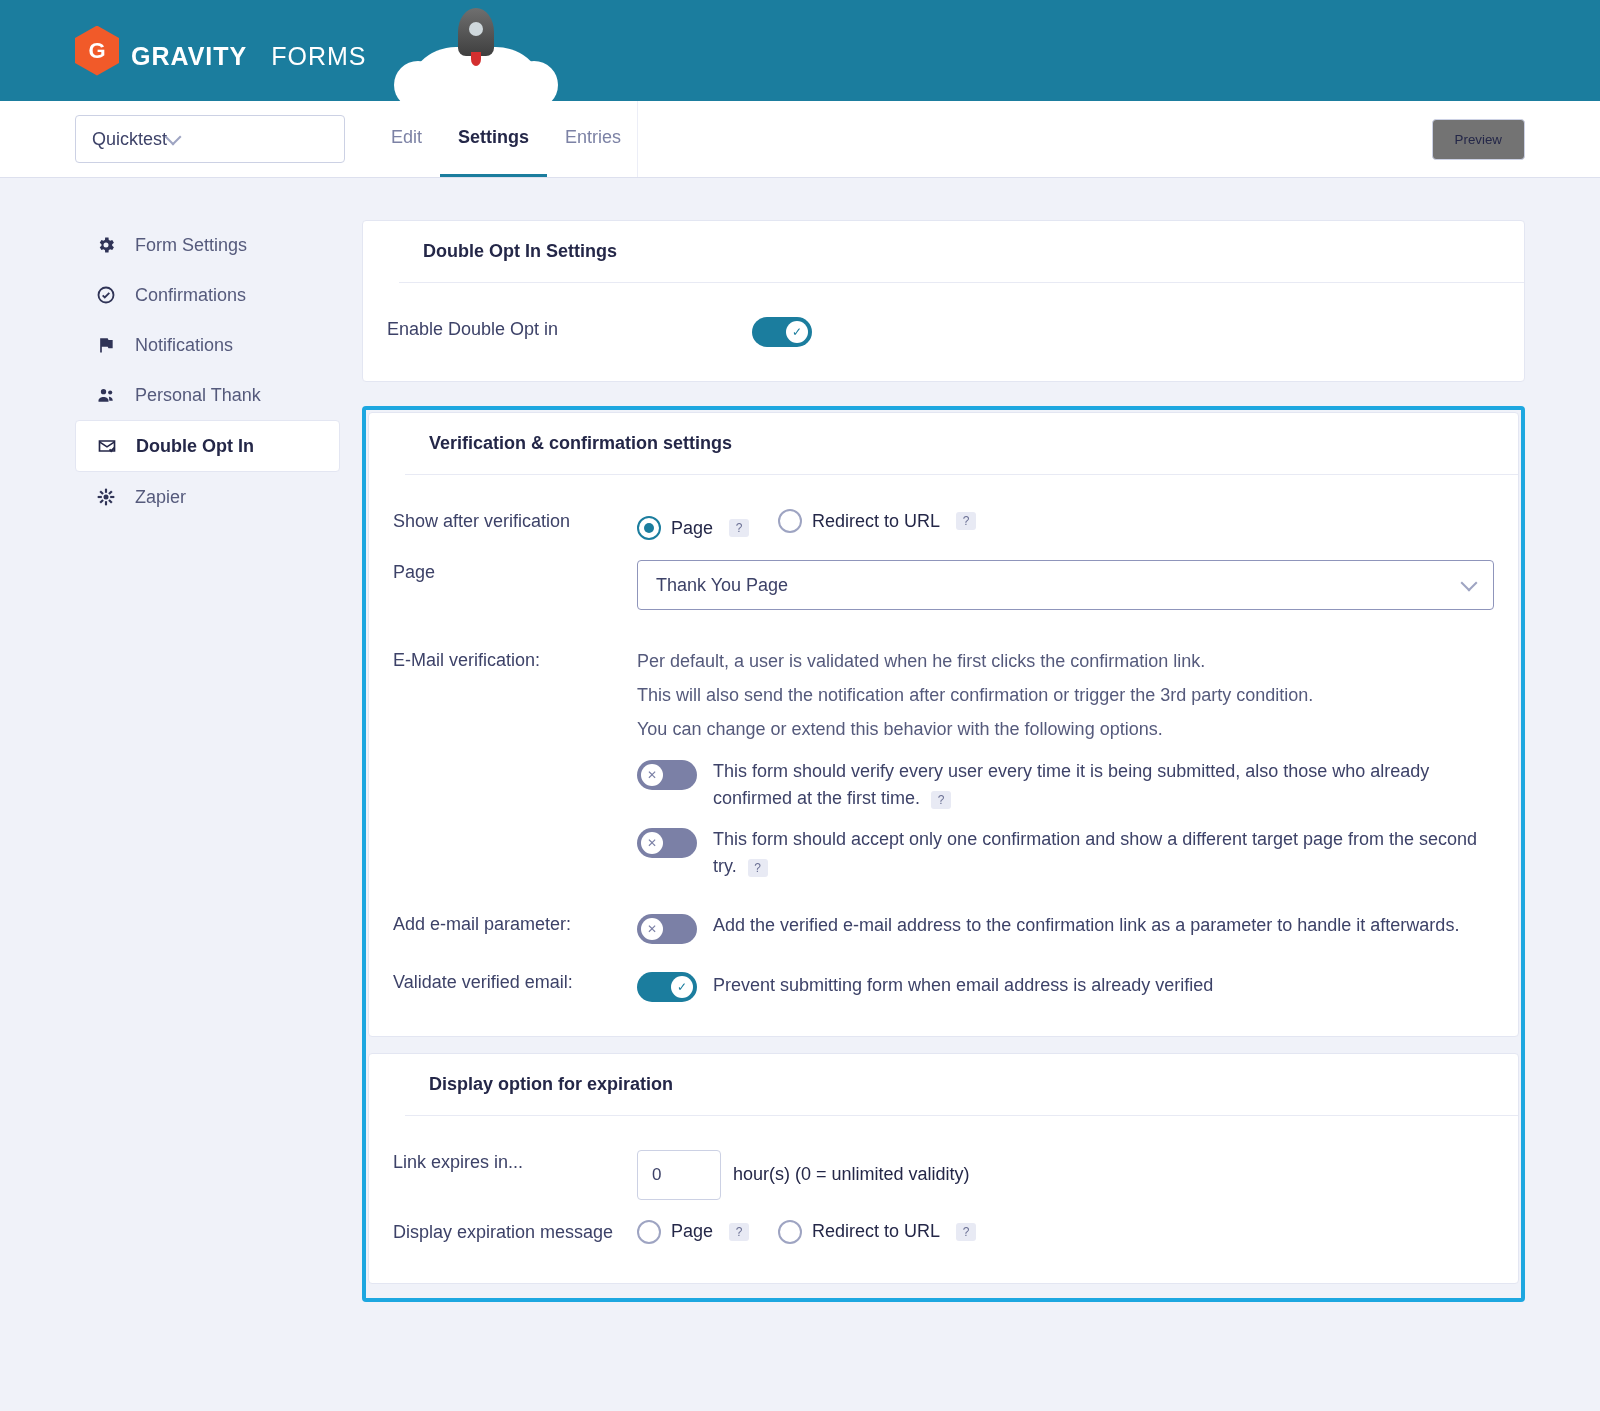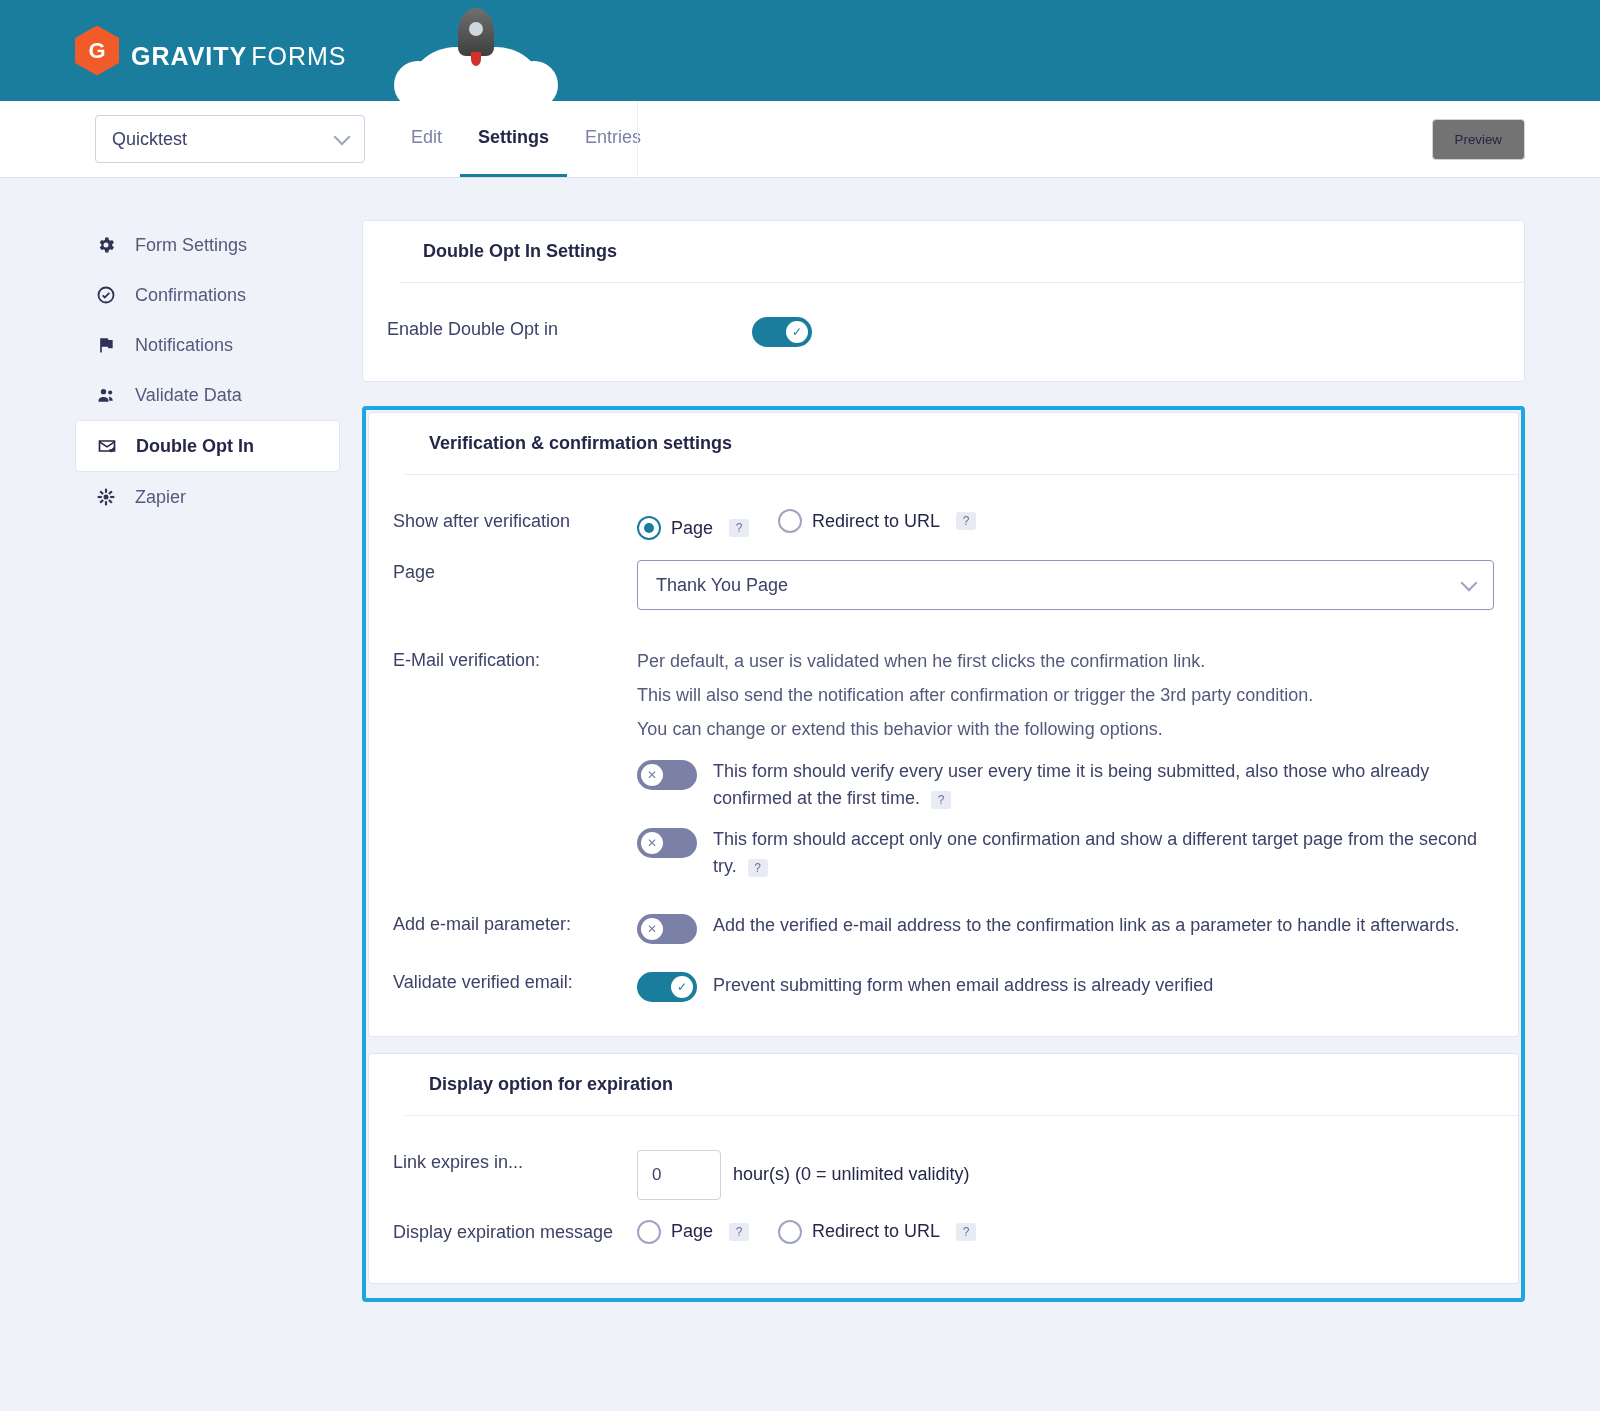--- a/index.html
+++ b/index.html
@@ -1,34 +1,34 @@
 <!DOCTYPE html>
 <html><head>
 <meta charset="utf-8">
 <style>
 * { box-sizing: border-box; margin: 0; padding: 0; }
 body { font-family: -apple-system, BlinkMacSystemFont, "Segoe UI", Helvetica, Arial, sans-serif; background: #f0f2f9; color: #242748; font-size: 18px; }
 
 .header-bar { background: #1b7d9e; height: 101px; position: relative; display: flex; align-items: center; padding-left: 75px; }
 .logo-wrap { display: flex; align-items: center; gap: 12px; height: 100%; }
 .logo-hex { width: 44px; height: 50px; background: #f15a29; clip-path: polygon(50% 0%, 100% 25%, 100% 75%, 50% 100%, 0% 75%, 0% 25%); display: flex; align-items: center; justify-content: center; color: #fff; font-weight: 700; font-size: 22px; }
-.logo-text { color: #fff; font-size: 25px; letter-spacing: 1px; display: flex; gap: 4px; margin-top: 11px; }
+.logo-text { color: #fff; font-size: 25px; letter-spacing: 1px; display: flex; gap: 24px; margin-top: 11px; }
 .logo-text .heavy { font-weight: 800; }
 .logo-text .light { font-weight: 300; }
 .rocket-wrap { position: absolute; left: 406px; top: 0; height: 101px; width: 140px; }
 .cloud { position: absolute; bottom: -2px; left: 50%; transform: translateX(-50%); width: 140px; height: 56px; background: #fff; border-radius: 50px 50px 0 0; }
 .cloud::before, .cloud::after { content:""; position:absolute; background:#fff; border-radius:50%; }
 .cloud::before { width: 48px; height: 48px; left: -12px; bottom: -6px; }
 .cloud::after { width: 48px; height: 48px; right: -12px; bottom: -6px; }
 .rocket-body { position: absolute; left: 50%; top: 8px; transform: translateX(-50%); width: 36px; height: 48px; background: linear-gradient(#6f6f6f,#3f3f3f); border-radius: 50% 50% 8px 8px; }
 .rocket-body::after { content:""; position:absolute; left:50%; top:14px; transform:translateX(-50%); width:14px; height:14px; background:#cfd8dc; border-radius:50%; }
 .rocket-flame { position:absolute; left:50%; top:52px; transform:translateX(-50%); width:10px; height:14px; background:#d32f2f; border-radius: 0 0 50% 50%; }
 
 .toolbar { background: #fff; height: 77px; display: flex; align-items: center; padding: 0 75px; border-bottom: 1px solid #dde0ee; position: relative; }
-.form-select { width: 270px; height: 48px; border: 1px solid #ccd1e4; border-radius: 4px; padding: 0 16px; display: flex; align-items: center; justify-content: space-between; color: #3d4268; cursor: pointer; margin-left: 20px; }
+.form-select { width: 270px; height: 48px; border: 1px solid #ccd1e4; border-radius: 4px; padding: 0 16px; display: flex; align-items: center; justify-content: flex-start; color: #3d4268; cursor: pointer; }
 .chev { width: 12px; height: 12px; border-right: 2px solid #9ea4c2; border-bottom: 2px solid #9ea4c2; transform: rotate(45deg); margin-top: -4px; }
 .tabs { display: flex; margin-left: 28px; height: 100%; }
 .tab { padding: 0 18px; display: flex; align-items: center; color: #7c82a5; cursor: pointer; border-bottom: 3px solid transparent; height: 100%; }
 .tab.active { color: #242748; border-bottom-color: #1b7d9e; font-weight: 600; }
 .preview-btn { margin-left: auto; border: 1px solid #ccd1e4; background: #737373; border-radius: 4px; padding: 12px 22px; color: #242748; cursor: pointer; }
 .vsep { position:absolute; left:637px; top:0; bottom:0; width:1px; background:#eceef7; }
 
 .body-wrap { display: flex; padding: 42px 75px 60px; gap: 22px; }
 .sidebar { width: 265px; flex-shrink: 0; }
 .sb-item { display: flex; align-items: center; gap: 18px; padding: 14px 20px; color: #555a7c; cursor: pointer; border-radius: 4px; }
@@ -134,21 +134,21 @@
     </div>
     <div class="sb-item">
       <span class="sb-icon">
         <svg width="20" height="20" viewBox="0 0 24 24" fill="currentColor">
             <circle cx="9" cy="8" r="3.2"></circle>
             <path d="M3 19c0-3 3-4.5 6-4.5s6 1.5 6 4.5v1H3z"></path>
             <circle cx="17" cy="9" r="2.5"></circle>
             <path d="M15.5 14.2c2.2.3 4.5 1.5 4.5 3.8v1h-4"></path>
           </svg>
       </span>
-      <span>Validate Data</span>
+      <span>Personal Thank</span>
     </div>
     <div class="sb-item active">
       <span class="sb-icon">
         <svg width="20" height="20" viewBox="0 0 24 24" fill="currentColor">
             <path d="M3 6h18v12H3z" fill="none" stroke="currentColor" stroke-width="2"></path>
             <path d="M3 7l9 6 9-6" fill="none" stroke="currentColor" stroke-width="2"></path>
             <path d="M15 16l2 2 4-4" fill="none" stroke="currentColor" stroke-width="2.4"></path>
           </svg>
       </span>
       <span>Double Opt In</span>

